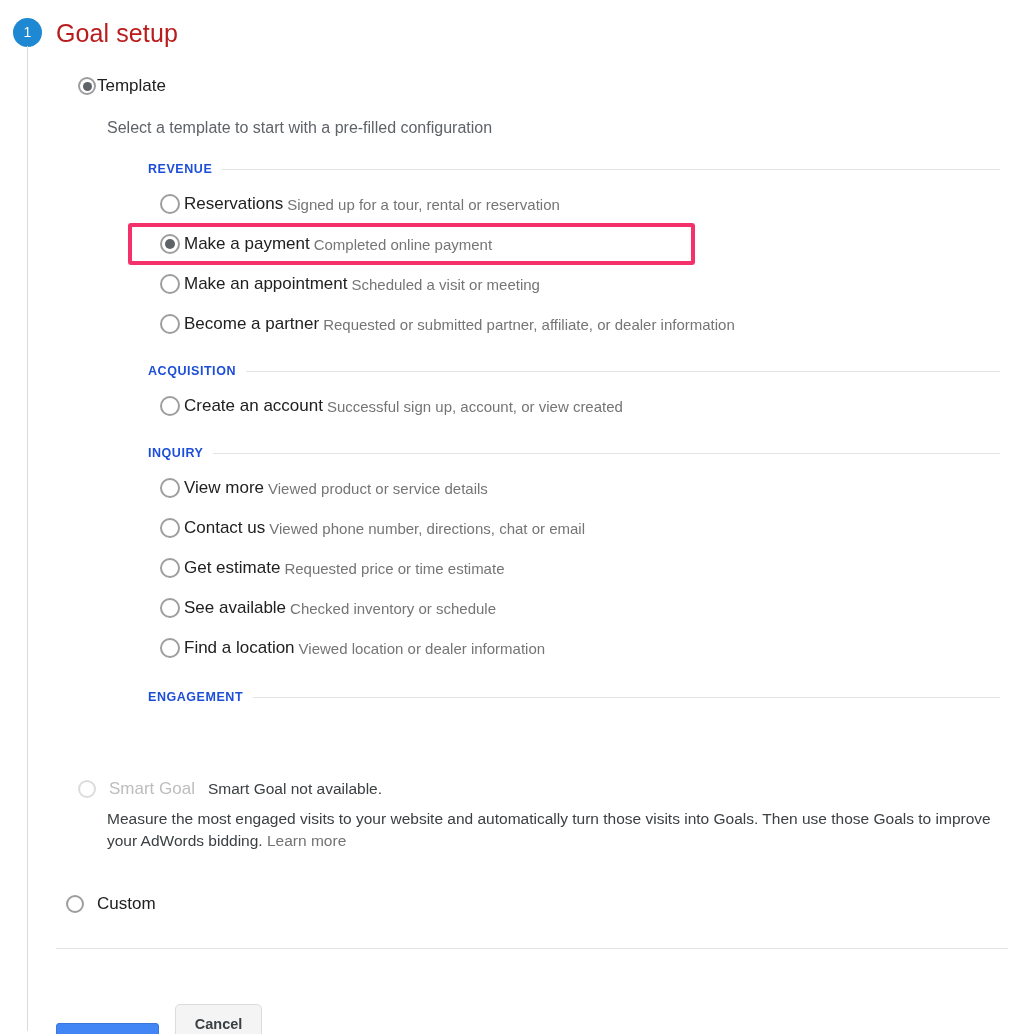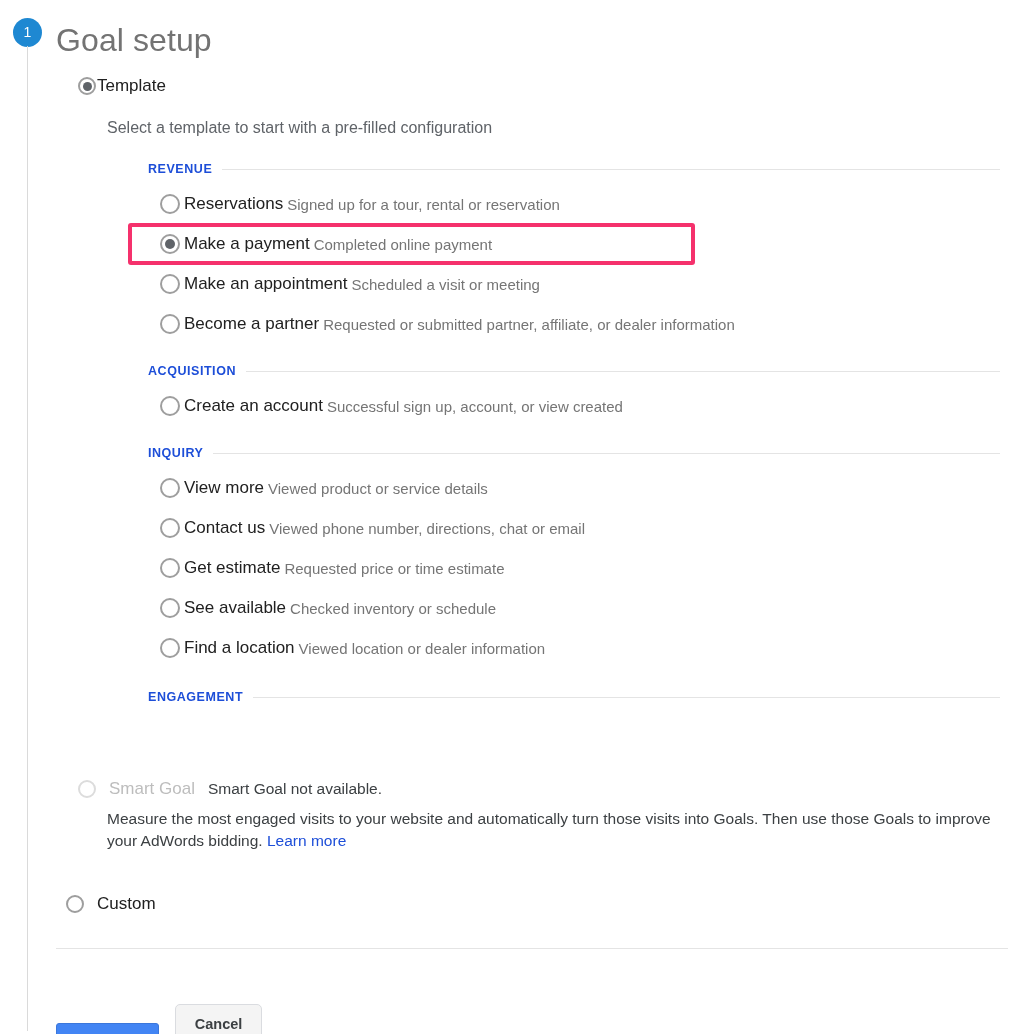--- a/index.html
+++ b/index.html
@@ -44,26 +44,25 @@
     line-height: 29px;
     text-align: center;
     font-family: "Liberation Sans", sans-serif;
   }
 
   
   #page-title {
     position: absolute;
     left: 56px;
     top: 18px;
-    font-size: 32px;
+    font-size: 25px;
     line-height: 30px;
-    color: #737373;
+    color: #b91c1c;
     font-weight: 400;
     letter-spacing: 0.1px;
-    margin-top: 7px;
   }
 
   
   .radio {
     display: inline-block;
     border-radius: 50%;
     border: 2px solid #9e9e9e;
     background: #fff;
     position: relative;
     flex: 0 0 auto;
@@ -354,21 +353,21 @@
   </div>
 
 <div id="highlight-ring" style="border-color: rgb(245, 49, 108);"></div>
 
 <div id="smart-goal">
   <div id="smart-goal-row">
     <span class="radio sz18 disabled"></span>
     <span id="smart-goal-label">Smart Goal</span>
     <span id="smart-goal-status">Smart Goal not available.</span>
   </div>
-  <div id="smart-goal-desc"><span>Measure the most engaged visits to your website and automatically turn those visits into Goals. Then use those Goals to improve your AdWords bidding. </span><a id="smart-goal-link" href="#" style="color: #1d4ed8;">Learn more</a></div>
+  <div id="smart-goal-desc"><span>Measure the most engaged visits to your website and automatically turn those visits into Goals. Then use those Goals to improve your AdWords bidding. </span><a id="smart-goal-link" href="#" style="color: #737373;">Learn more</a></div>
 </div>
 
 <div id="custom-option">
   <span class="radio sz18"></span>
   <span id="custom-label">Custom</span>
 </div>
 
 <div id="footer-divider"></div>
 <div id="footer-actions">
   <button id="continue-button" style="background: rgb(66, 133, 244); margin-top: 39px;">Continue</button>

